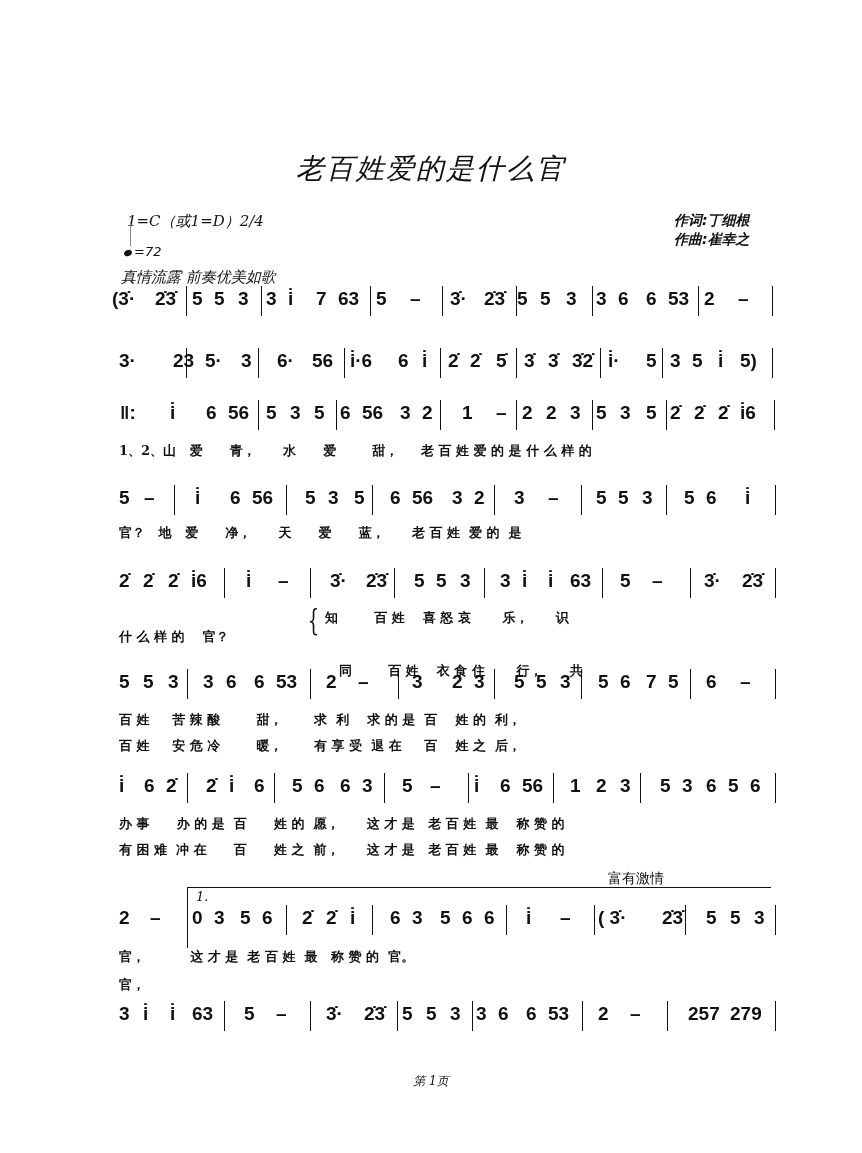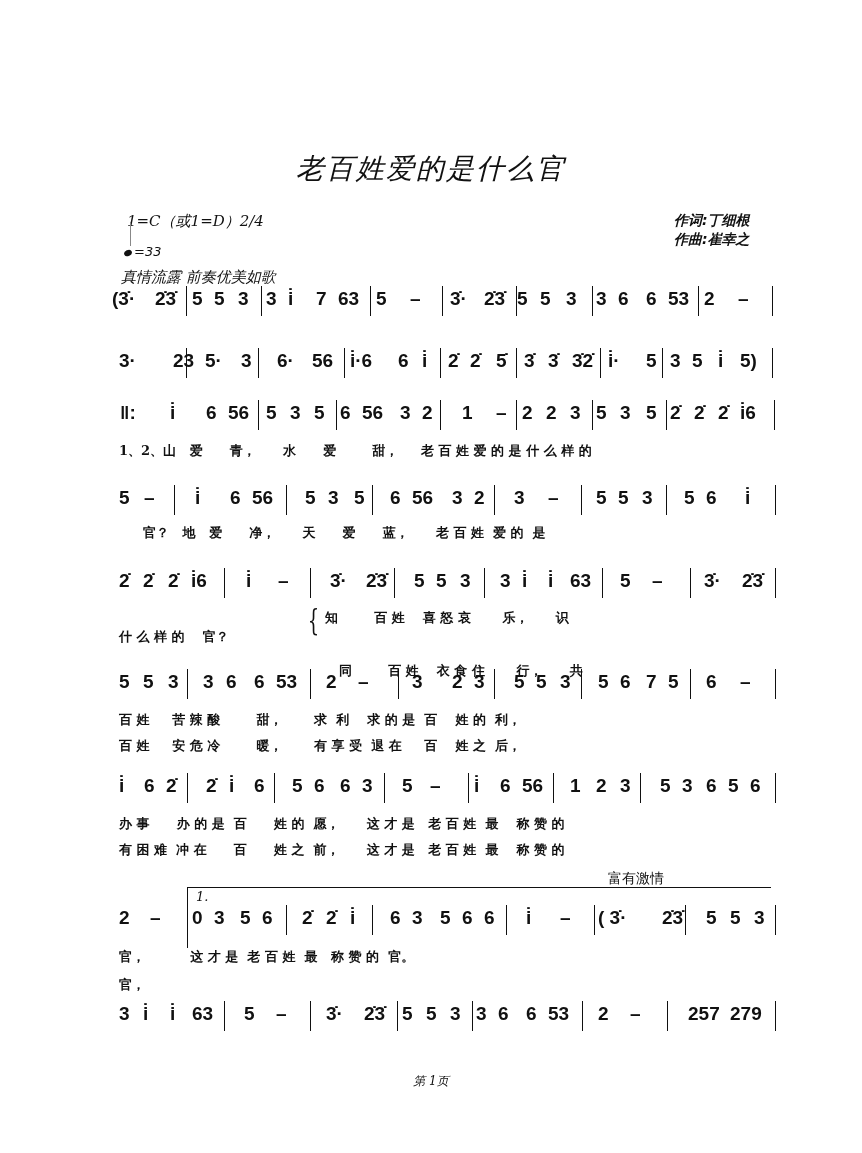--- a/index.html
+++ b/index.html
@@ -24,21 +24,21 @@
   .footer { left: 0; width: 862px; top: 1073px; text-align: center; font-size: 12px; font-family: "DejaVu Serif", serif; }
   .marking { position:absolute; font-size: 14px; }
 </style>
 </head>
 <body>
 
 <div class="abs title">老百姓爱的是什么官</div>
 <div class="abs meta-key">1=C（或1=D）2/4</div>
 <div class="abs tempo">
   <span class="stem"></span>
-  <span class="head"></span><span>=33</span>
+  <span class="head"></span><span>=72</span>
 </div>
 <div class="abs expr">真情流露  前奏优美如歌</div>
 <div class="abs credits">
   <div><span>作词</span>:<span class="val">丁细根</span></div>
   <div><span>作曲</span>:<span class="val">崔幸之</span></div>
 </div>
 
 <div class="marking" style="left:608px; top:870px;">富有激情</div>
 <div class="volta" style="left:187px; top:887px; width:583px;">
   <span>1.</span>
@@ -163,21 +163,21 @@
       <span class="note" style="left: 706px;">6</span>
       <span class="note" style="left: 745px;">i̇</span>
       <span class="bar" style="left: 174px;"></span>
       <span class="bar" style="left: 286px;"></span>
       <span class="bar" style="left: 372px;"></span>
       <span class="bar" style="left: 494px;"></span>
       <span class="bar" style="left: 581px;"></span>
       <span class="bar" style="left: 666px;"></span>
       <span class="bar" style="left: 775px;"></span>
     </div>
-    <div class="lyric" style="left: 119px; top: 524px; margin-left: 24px;">官？   地   爱      净，      天      爱      蓝，      老 百 姓  爱 的  是</div>
+    <div class="lyric" style="left: 119px; top: 524px;">官？   地   爱      净，      天      爱      蓝，      老 百 姓  爱 的  是</div>
     <div class="system" style="top: 570px;">
       <span class="note" style="left: 119px;">2̇</span>
       <span class="note" style="left: 143px;">2̇</span>
       <span class="note" style="left: 168px;">2̇</span>
       <span class="note" style="left: 191px;">i̇6</span>
       <span class="note" style="left: 246px;">i̇</span>
       <span class="note" style="left: 278px;">–</span>
       <span class="note" style="left: 330px;">3̇·</span>
       <span class="note" style="left: 366px;">2̇3̇</span>
       <span class="note" style="left: 414px;">5</span>

